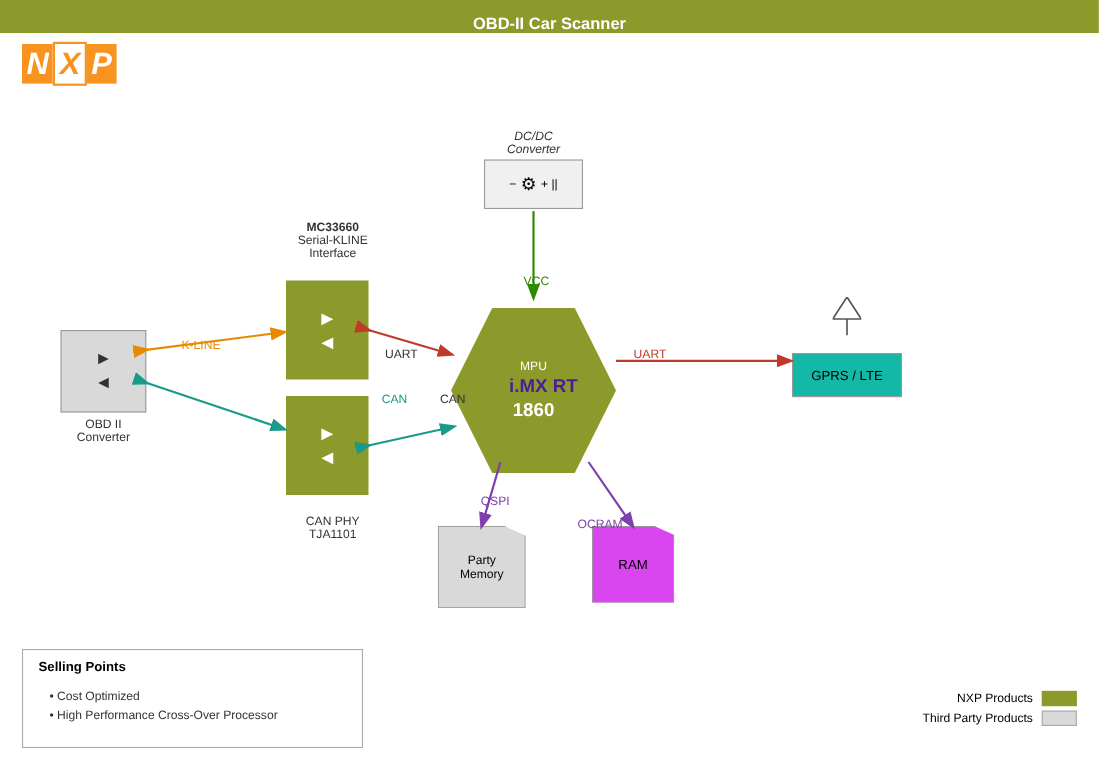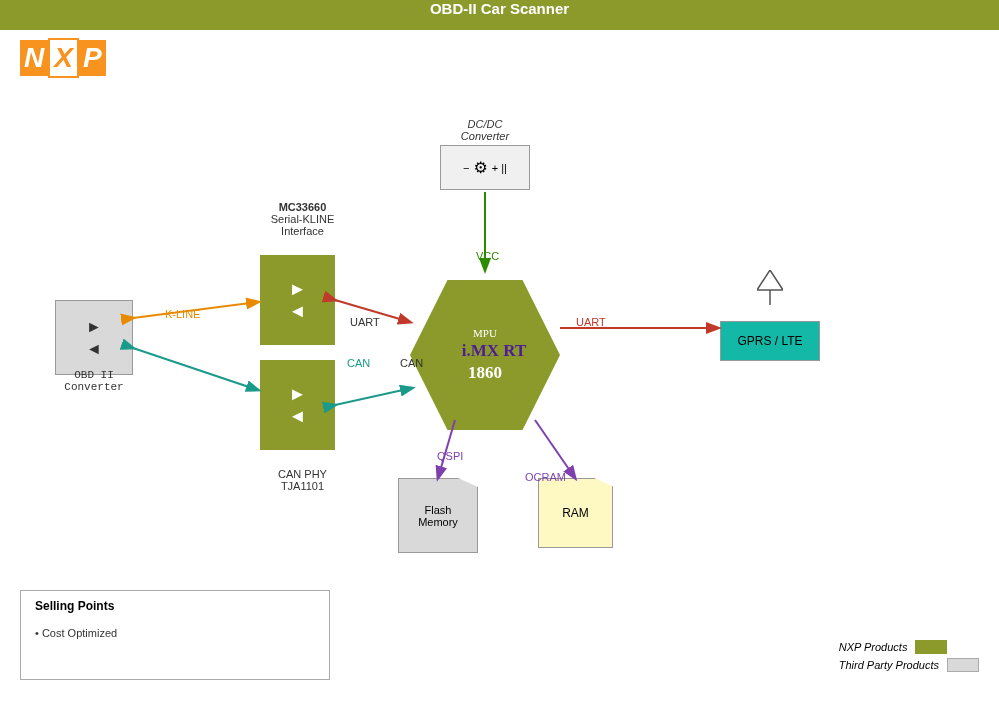--- a/index.html
+++ b/index.html
@@ -11,21 +11,21 @@
       font-size: 12px;
       overflow: hidden;
       position: relative;
     }
     
     #header {
       background: #8B9A2A;
       width: 100%;
       height: 30px;
       display: flex;
-      align-items: flex-start;
+      align-items: flex-end;
       justify-content: center;
     }
     #header span {
       color: #fff;
       font-size: 15px;
       font-weight: bold;
     }
     
     #logo-area {
       position: absolute;
@@ -79,26 +79,25 @@
     .obd-arrows {
       display: flex;
       flex-direction: column;
       gap: 4px;
     }
     .arrow-right { color: #333; font-size: 16px; }
     .arrow-left { color: #333; font-size: 16px; }
     .obd-label {
       position: absolute;
       left: 55px;
-      top: 369px;
+      top: 380px;
       width: 78px;
       text-align: center;
       font-size: 11px;
       color: #333;
-      font-family: Liberation Mono, monospace;
     }
 
     
     .mc-box {
       position: absolute;
       left: 260px;
       top: 255px;
       width: 75px;
       height: 90px;
       background: #8B9A2A;
@@ -145,21 +144,20 @@
     
     .mpu-container {
       position: absolute;
       left: 410px;
       top: 270px;
       width: 150px;
       height: 170px;
       display: flex;
       align-items: center;
       justify-content: flex-end;
-      font-family: Liberation Serif, serif;
     }
     .hexagon {
       width: 150px;
       height: 150px;
       background: #8B9A2A;
       position: relative;
       clip-path: polygon(25% 0%, 75% 0%, 100% 50%, 75% 100%, 25% 100%, 0% 50%);
       display: flex;
       align-items: center;
       justify-content: center;
@@ -256,21 +254,21 @@
     }
 
     
     .ram-box {
       position: absolute;
       left: 538px;
       top: 478px;
       width: 75px;
       height: 70px;
       border: 1.5px solid #999;
-      background: #fef9c3;
+      background: #d946ef;
       display: flex;
       align-items: center;
       justify-content: center;
       text-align: center;
       font-size: 12px;
       clip-path: polygon(0% 0%, 75% 0%, 100% 12%, 100% 100%, 0% 100%);
     }
 
     
     .legend-box {
@@ -284,33 +282,33 @@
       padding: 8px 14px;
     }
     .legend-title {
       font-weight: bold;
       font-size: 12px;
       margin-bottom: 12px;
     }
     .legend-item {
       font-size: 11px;
       color: #333;
+      margin-left: 10px;
       line-height: 1.6;
     }
     .bullet { color: #333; }
 
     .legend-right {
       position: absolute;
       right: 20px;
-      bottom: 32px;
+      bottom: 44px;
       display: flex;
       flex-direction: column;
-      align-items: flex-start;
+      align-items: flex-end;
       gap: 4px;
-      font-style: italic;
     }
     .legend-right-item {
       display: flex;
       align-items: center;
       gap: 8px;
       font-size: 11px;
     }
     .legend-swatch-green {
       width: 32px;
       height: 14px;
@@ -417,21 +415,21 @@
   <polygon points="13,0 26,20 0,20" fill="none" stroke="#555" stroke-width="1.5"></polygon>
   <line x1="13" y1="20" x2="13" y2="35" stroke="#555" stroke-width="1.5"></line>
 </svg>
 
 <div class="gprs-box">
   <span>GPRS / LTE</span>
 </div>
 
 <div class="flash-box">
   <span>
-    <span>Flash</span><br>
+    <span>Party</span><br>
     <span>Memory</span>
   </span>
 </div>
 
 <div class="ram-box">
   <span>RAM</span>
 </div>
 
 <div class="lbl lbl-green" style="left:476px; top:250px;">VCC</div>
 
@@ -499,20 +497,23 @@
 
   <line x1="535" y1="420" x2="575" y2="478" stroke="#7e3faf" stroke-width="2" marker-end="url(#arr-purple)"></line>
 
 </svg>
 
 <div class="legend-box">
   <div class="legend-title">Selling Points</div>
   <div class="legend-item">
     <span class="bullet">• </span><span>Cost Optimized</span>
   </div>
+  <div class="legend-item">
+    <span class="bullet">• </span><span>High Performance Cross-Over Processor</span>
+  </div>
 </div>
 
 <div class="legend-right">
   <div class="legend-right-item">
     <span>NXP Products</span>
     <div class="legend-swatch-green"></div>
   </div>
   <div class="legend-right-item">
     <span>Third Party Products</span>
     <div class="legend-swatch-gray"></div>

